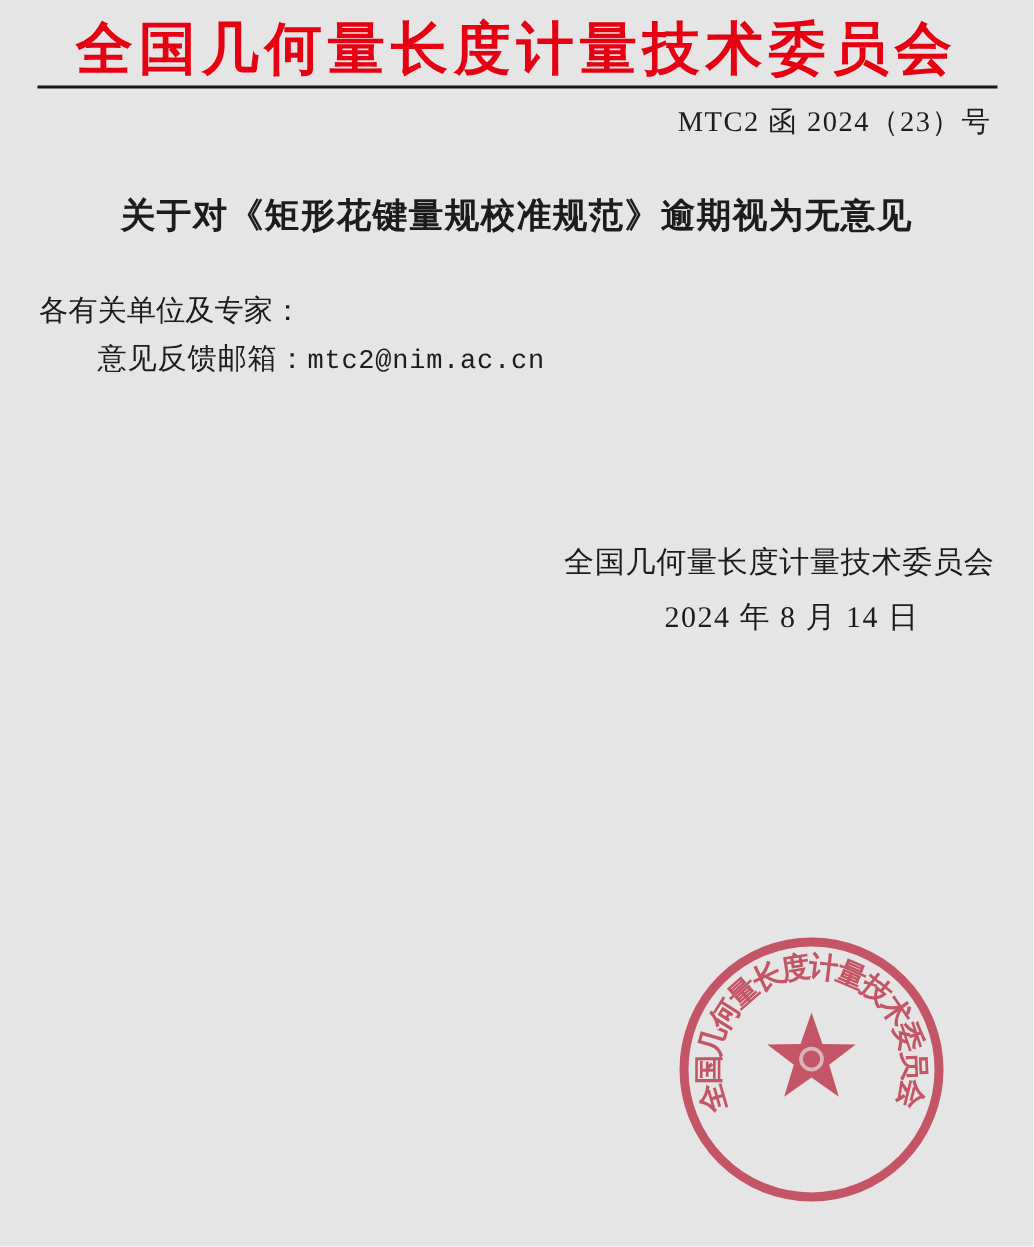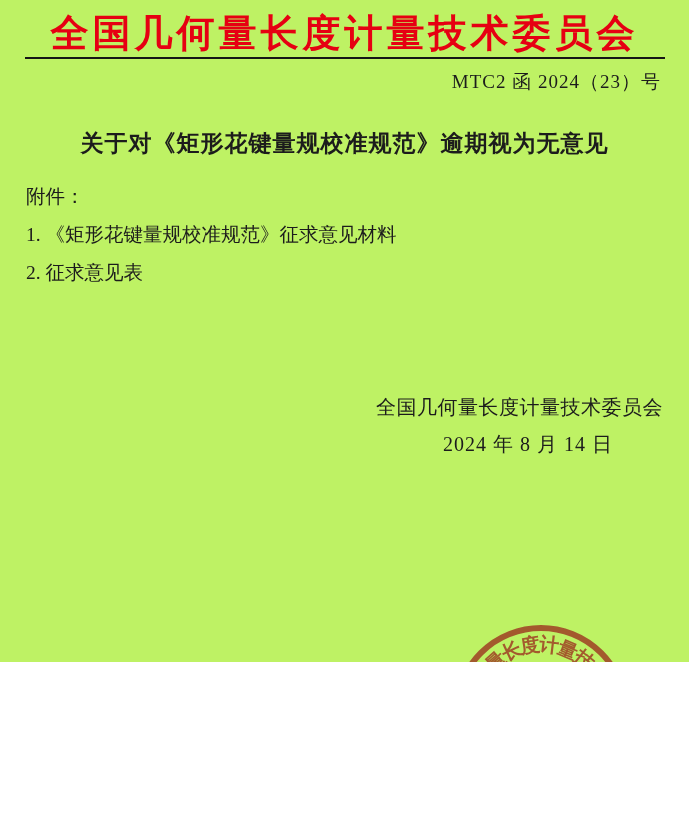--- a/index.html
+++ b/index.html
@@ -3,22 +3,22 @@
 <meta charset="utf-8">
 <style>
   html, body {
     margin: 0;
     padding: 0;
     background: #ffffff;
   }
   .page {
     position: relative;
     width: 689px;
-    height: 662px;
-    background: #bef264;
+    height: 831px;
+    background: #e5e5e5;
     overflow: hidden;
     font-family: "Liberation Serif", "DejaVu Serif", serif;
     color: #1c1c1c;
   }
   .masthead {
     padding-top: 11px;
     text-align: center;
     color: #e60012;
     font-size: 38px;
     line-height: 44px;
@@ -118,29 +118,26 @@
 <div class="page">
 
   <div class="masthead">全国几何量长度计量技术委员会</div>
 
   <hr class="rule">
 
   <div class="doc-number">MTC2 函 2024（23）号</div>
 
   <div class="doc-title">关于对《矩形花键量规校准规范》逾期视为无意见</div>
 
+  <div class="salutation">各有关单位及专家：</div>
 
   <div class="body-text">
+    <p class="email-line"><span>意见反馈邮箱：</span><span class="email-addr">mtc2@nim.ac.cn</span></p>
   </div>
 
-  <div class="attachments">
-    <span class="att-label">附件：</span>
-    <span class="att-item">1. 《矩形花键量规校准规范》征求意见材料</span>
-    <span class="att-item">2. 征求意见表</span>
-  </div>
 
   <div class="signature-block">
     <div class="signature">全国几何量长度计量技术委员会</div>
     <div class="sign-date">2024 年 8 月 14 日</div>
   </div>
 
   <svg class="seal" viewBox="0 0 190 190" xmlns="http://www.w3.org/2000/svg">
     <defs>
       <path id="sealArc" d="M 38.8,121.2 A 62,62 0 1 1 151.2,121.2" fill="none"></path>
     </defs>

